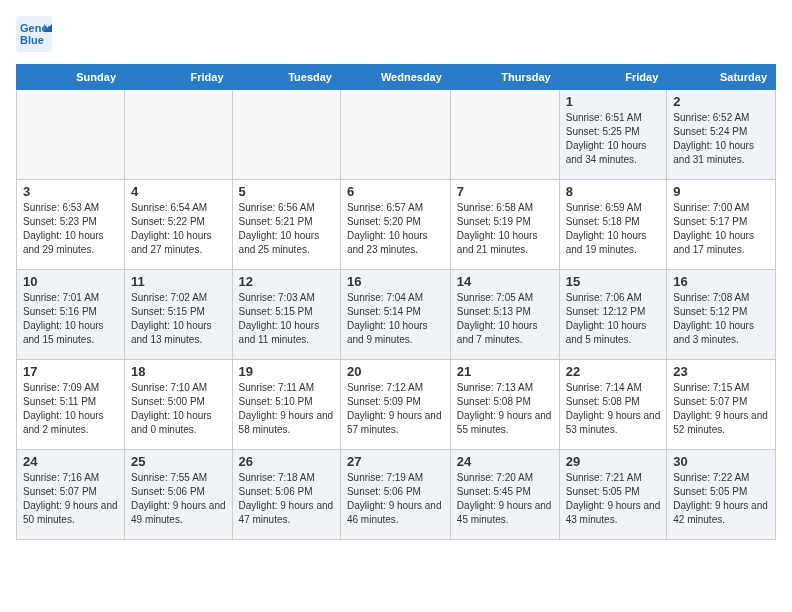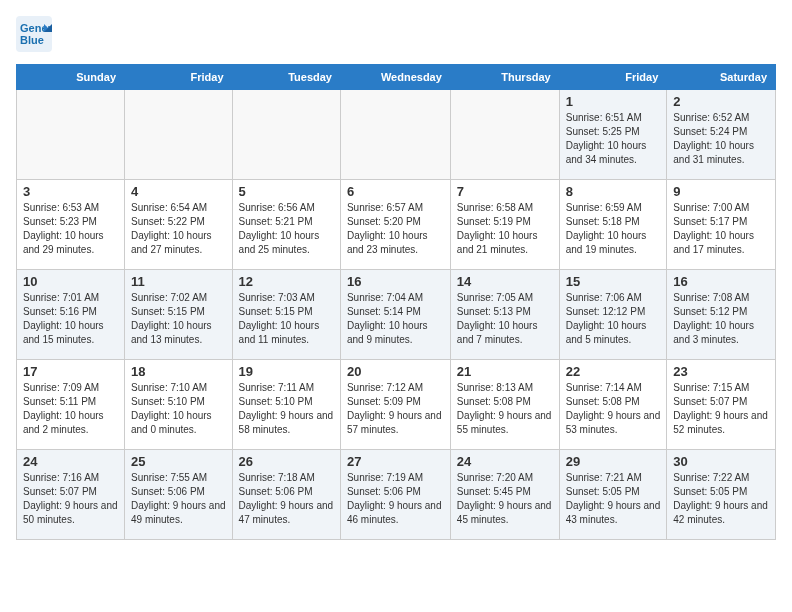--- a/index.html
+++ b/index.html
@@ -254,41 +254,41 @@
         <td>
           <span class="day-num">17</span>
           <div class="day-info">Sunrise: 7:09 AM
 Sunset: 5:11 PM
 Daylight: 10 hours
 and 2 minutes.</div>
         </td>
         <td>
           <span class="day-num">18</span>
           <div class="day-info">Sunrise: 7:10 AM
-Sunset: 5:10 PM
+Sunset: 5:00 PM
 Daylight: 10 hours
 and 0 minutes.</div>
         </td>
         <td>
           <span class="day-num">19</span>
           <div class="day-info">Sunrise: 7:11 AM
 Sunset: 5:10 PM
 Daylight: 9 hours
 and 58 minutes.</div>
         </td>
         <td>
           <span class="day-num">20</span>
           <div class="day-info">Sunrise: 7:12 AM
 Sunset: 5:09 PM
 Daylight: 9 hours
 and 57 minutes.</div>
         </td>
         <td>
           <span class="day-num">21</span>
-          <div class="day-info">Sunrise: 8:13 AM
+          <div class="day-info">Sunrise: 7:13 AM
 Sunset: 5:08 PM
 Daylight: 9 hours
 and 55 minutes.</div>
         </td>
         <td>
           <span class="day-num">22</span>
           <div class="day-info">Sunrise: 7:14 AM
 Sunset: 5:08 PM
 Daylight: 9 hours
 and 53 minutes.</div>

